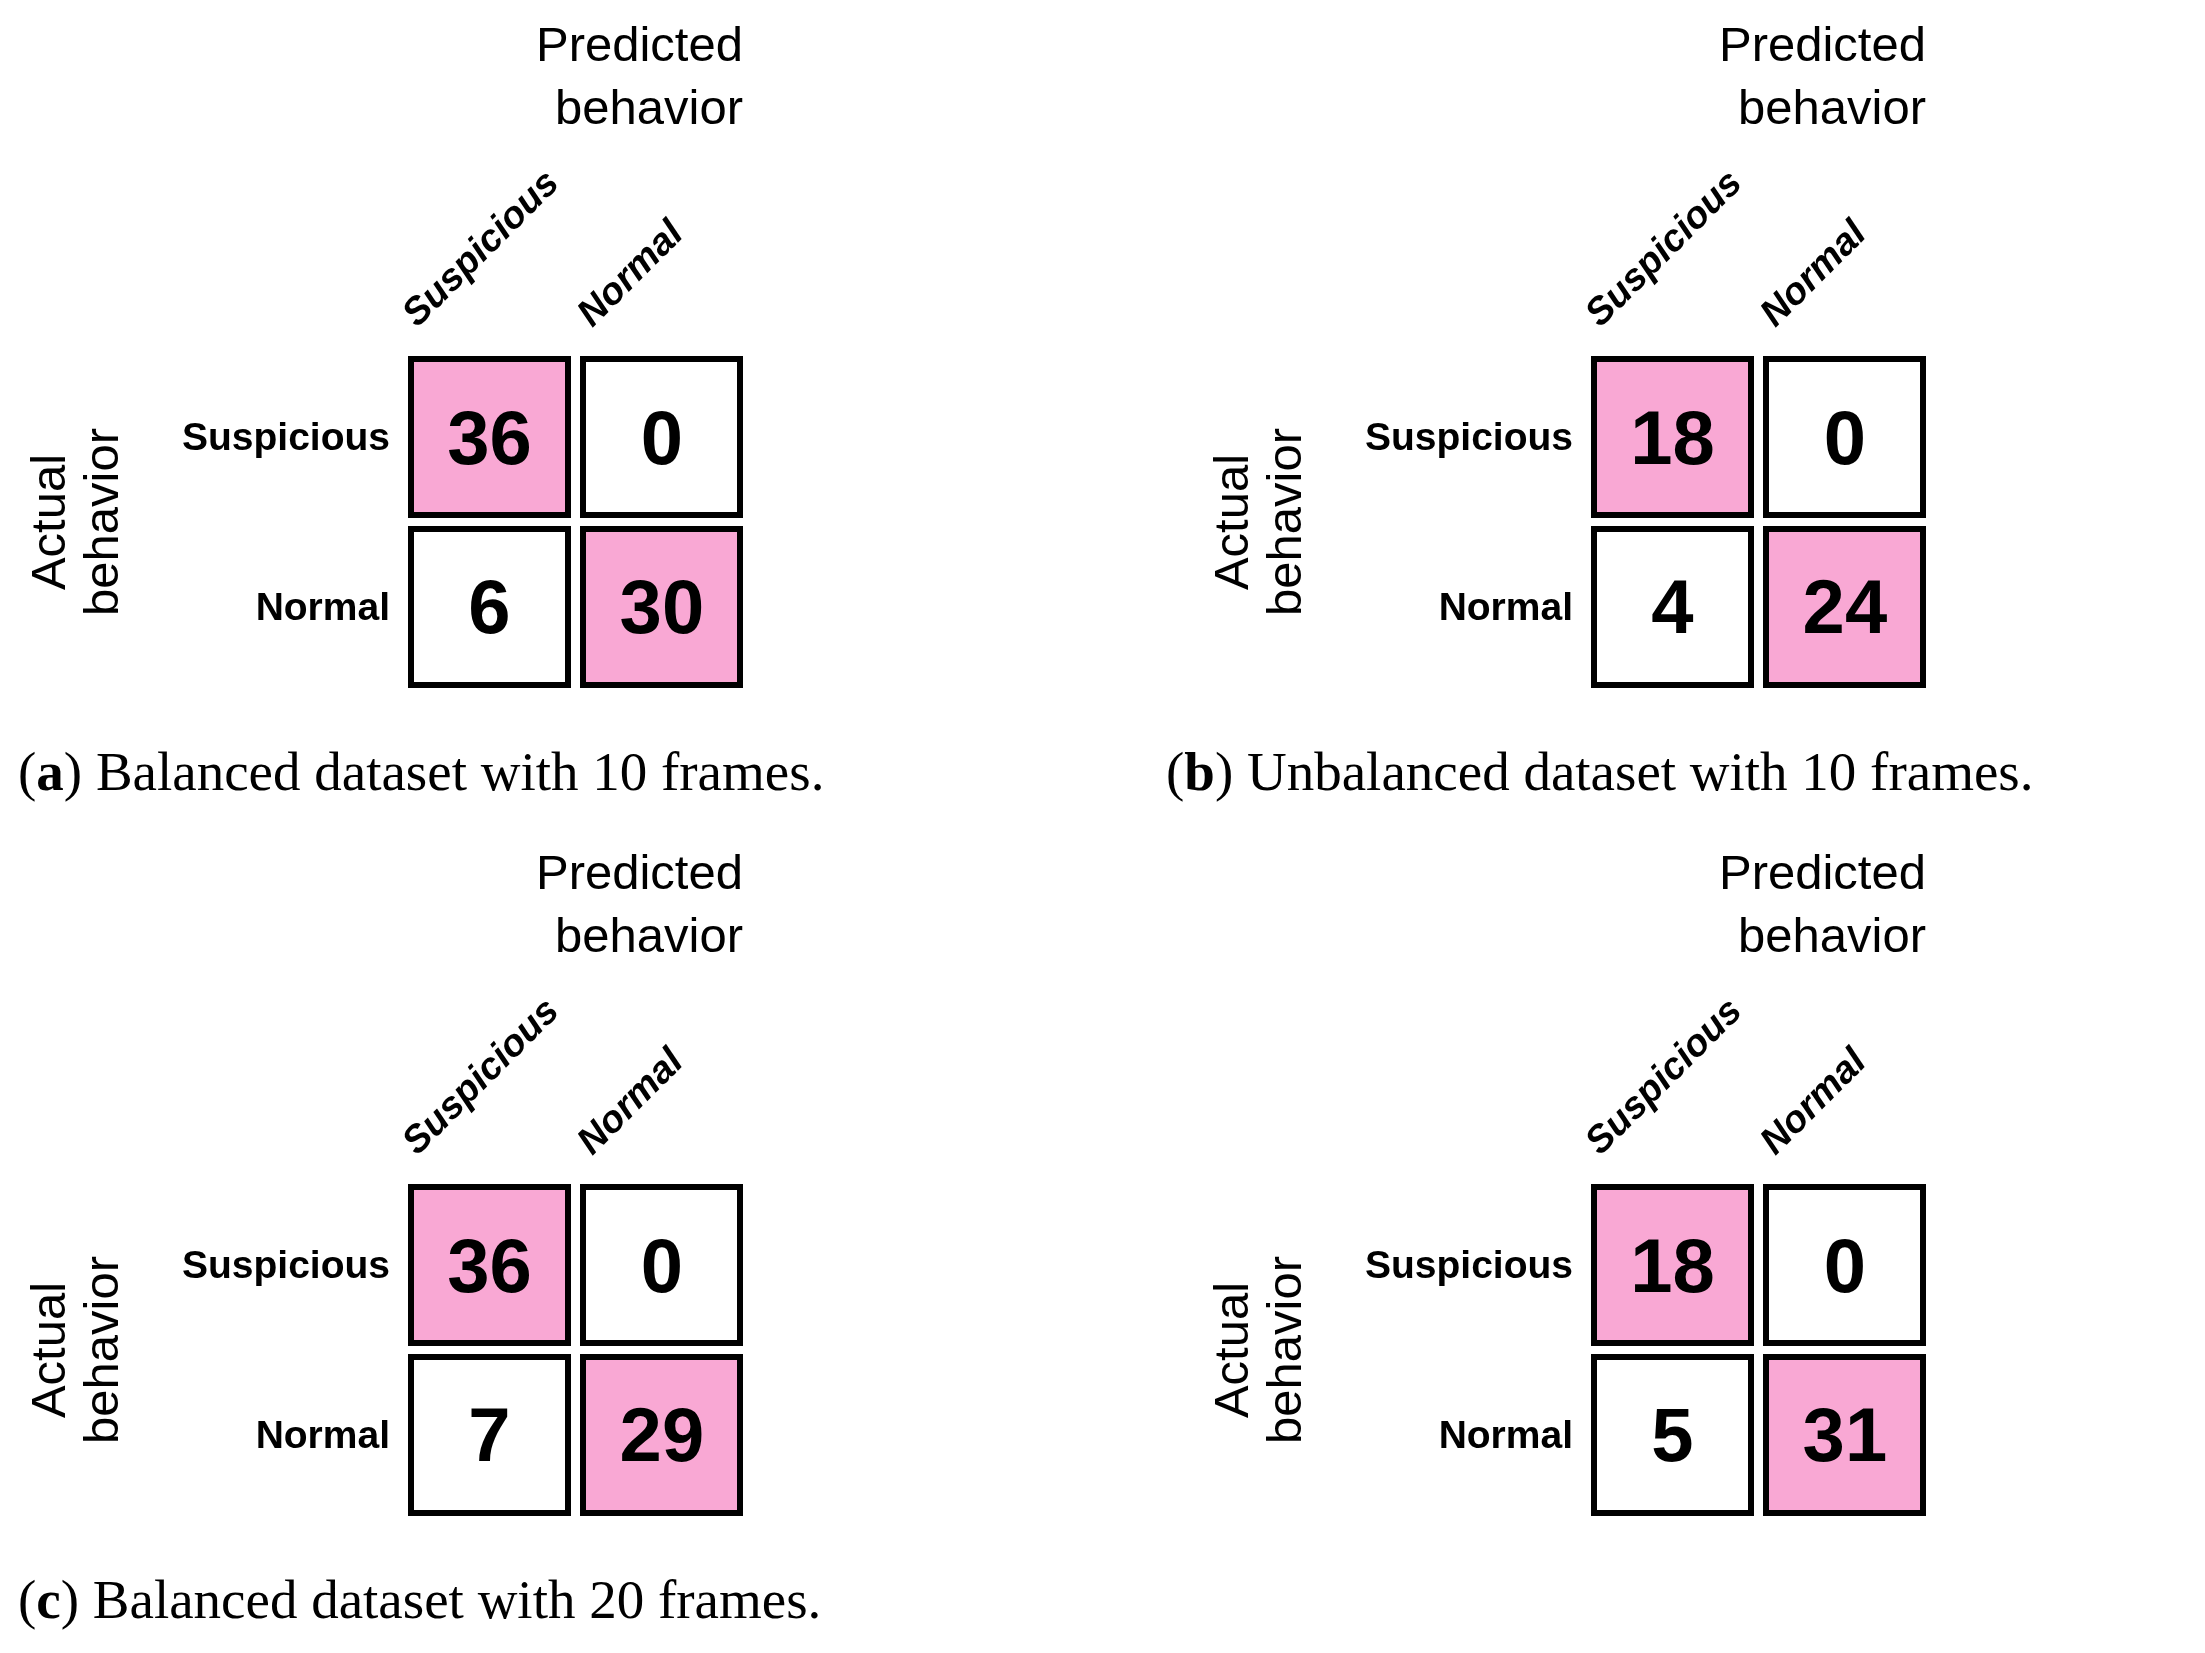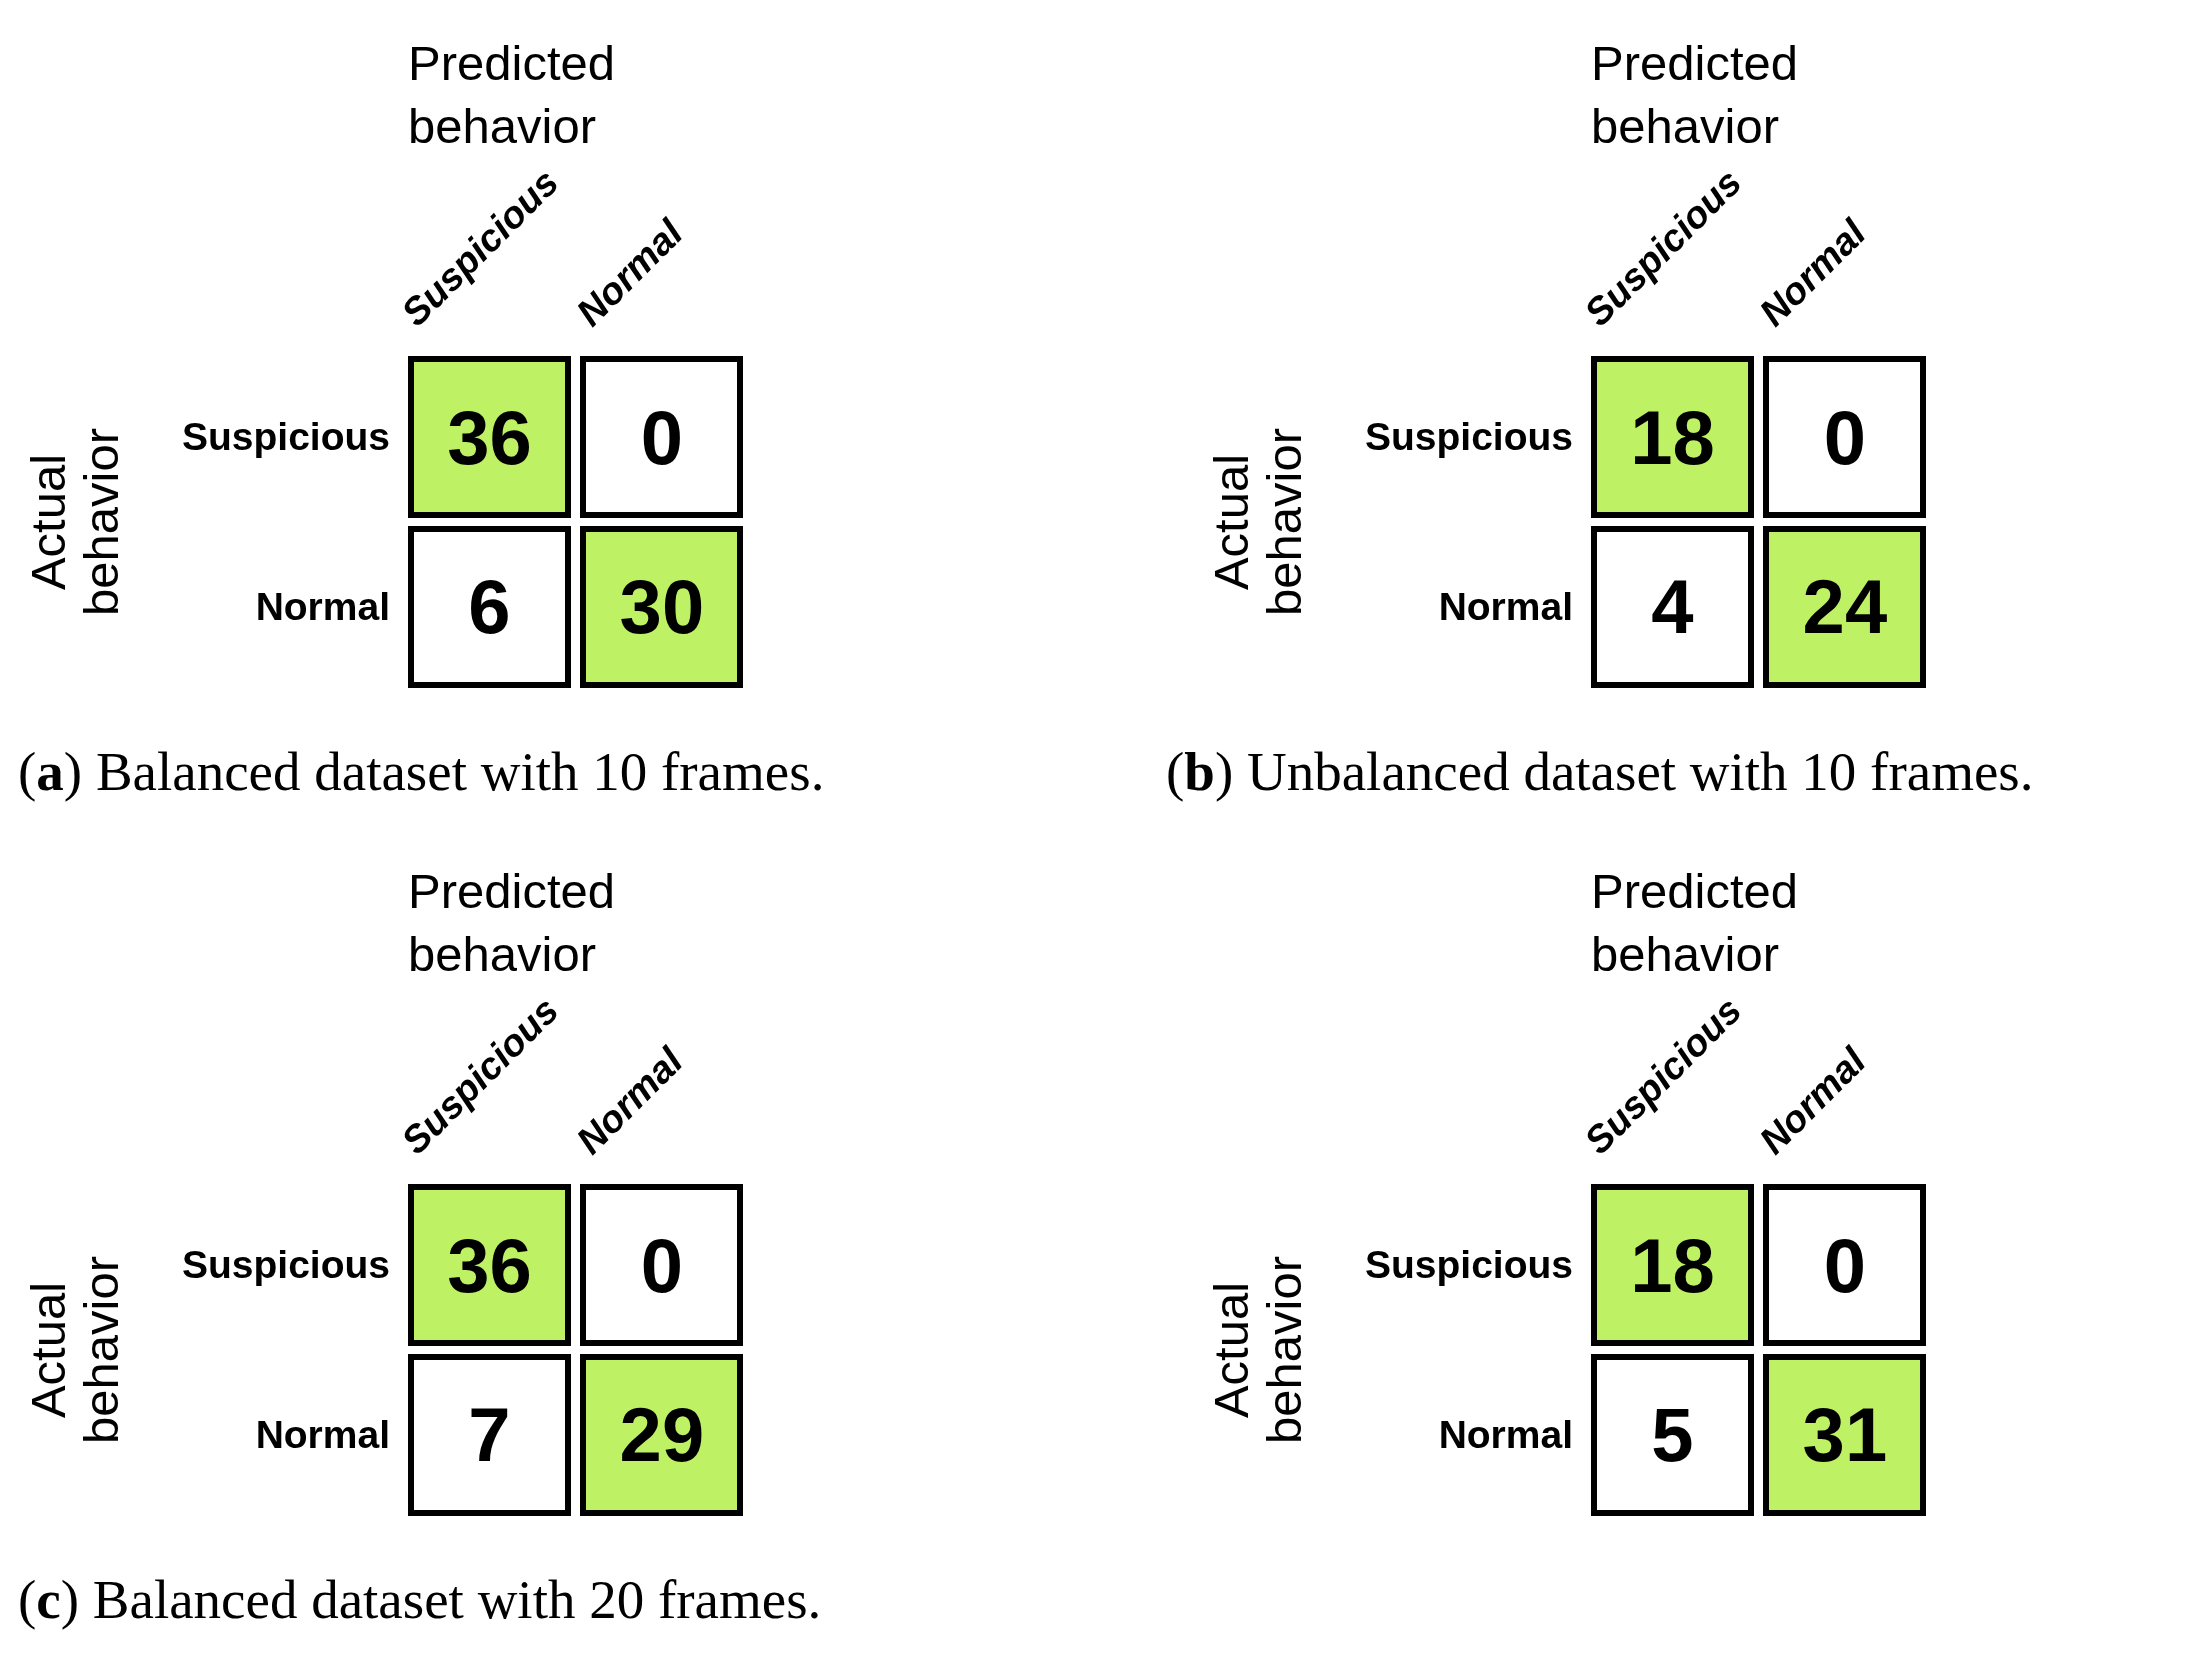--- a/index.html
+++ b/index.html
@@ -21,24 +21,24 @@
     height: 828px;
     --shift: 0px;
   }
   #panel-a { left: 0;      top: 0; }
   #panel-b { left: 1101px; top: 0;      --shift: 82px; width: 1104px; }
   #panel-c { left: 0;      top: 828px; }
   #panel-d { left: 1101px; top: 828px; --shift: 82px; width: 1104px; }
 
   .pred-title {
     position: absolute;
-    top: 32px;
+    top: 13px;
     left: calc(408px + var(--shift));
     width: 335px;
-    text-align: left;
+    text-align: right;
     font-size: 49px;
     line-height: 63px;
     font-weight: 400;
   }
   .diag {
     position: absolute;
     top: 293px;
     font-style: italic;
     font-weight: 700;
     font-size: 38px;
@@ -87,21 +87,21 @@
   .cell {
     box-sizing: border-box;
     border: 6.3px solid #000000;
     background: #ffffff;
     display: flex;
     align-items: center;
     justify-content: center;
     font-weight: 700;
     font-size: 76px;
   }
-  .cell.hl { background: #bef264; }
+  .cell.hl { background: #f9a8d4; }
 
   .caption {
     position: absolute;
     top: 734px;
     left: 14px;
     margin: 4px;
     font-family: "Liberation Serif", serif;
     font-size: 55px;
     line-height: 68px;
     white-space: nowrap;

